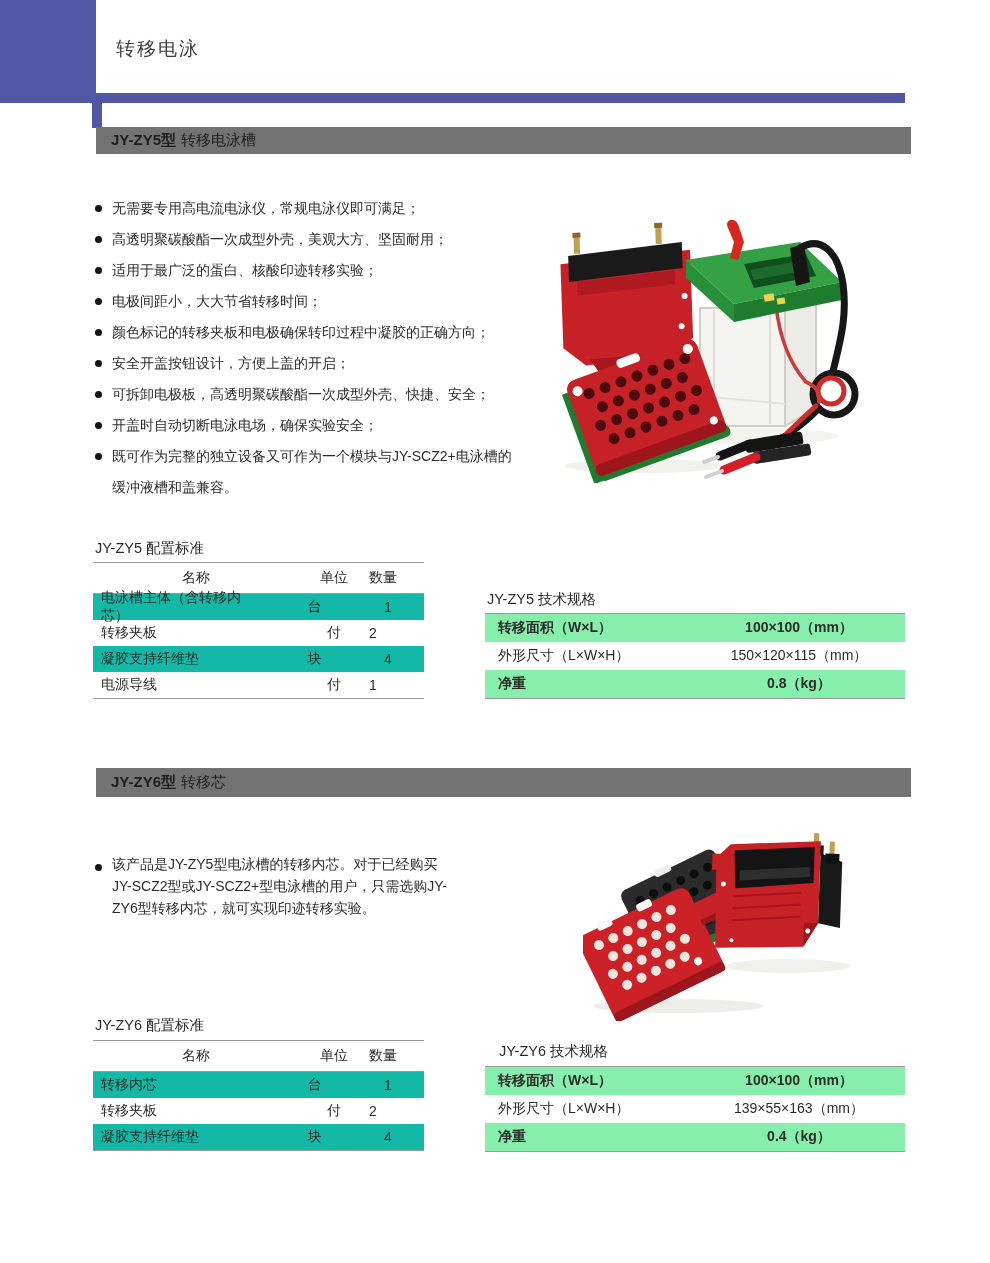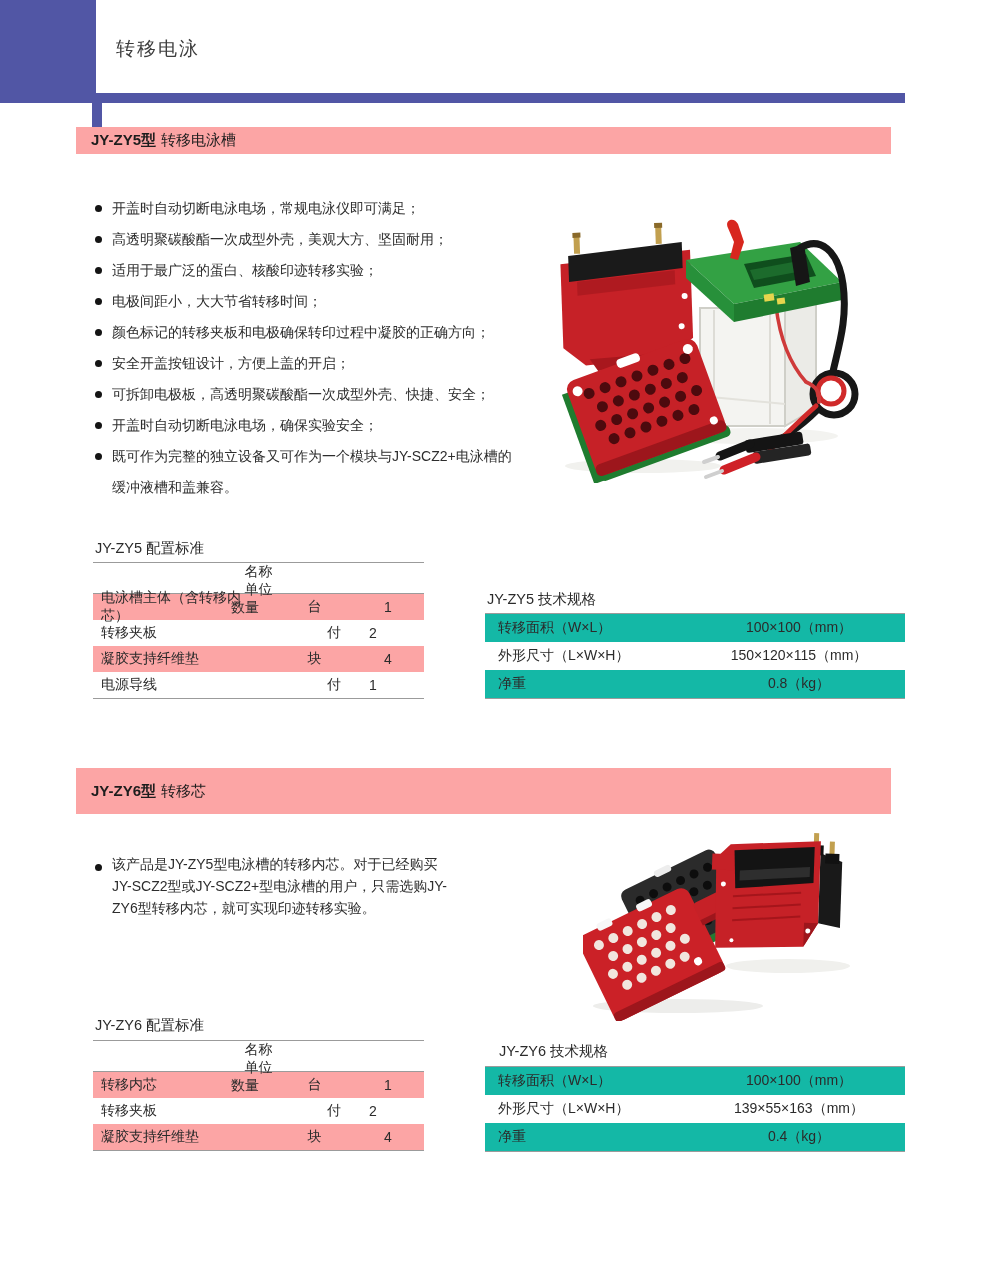--- a/index.html
+++ b/index.html
@@ -6,57 +6,57 @@
   .page{position:relative;width:990px;height:1263px;background:#ffffff;overflow:hidden;
         font-family:"Liberation Sans","DejaVu Sans",sans-serif;color:#2e2e2e;}
 
   
   .corner-block{position:absolute;left:0;top:0;width:96px;height:103px;background:#5156a5;}
   .top-bar{position:absolute;left:96px;top:93px;width:809px;height:10px;background:#5156a5;}
   .v-stub{position:absolute;left:92px;top:103px;width:10px;height:25px;background:#5156a5;}
   .page-title{position:absolute;left:116px;top:36px;font-size:19px;letter-spacing:2px;color:#3d3d3d;}
 
   
-  .sec-bar{position:absolute;left:76px;width:815px;background:#fca5a5;display:flex;align-items:center;
+  .sec-bar{position:absolute;left:96px;width:815px;background:#737373;display:flex;align-items:center;
            padding-left:15px;box-sizing:border-box;}
   .sec-bar.s1{top:127px;height:27px;}
-  .sec-bar.s2{top:768px;height:46px;}
+  .sec-bar.s2{top:768px;height:29px;}
   .sec-model{font-weight:bold;font-size:15px;color:#1d1d1d;}
   .sec-name{font-size:15px;color:#1d1d1d;margin-left:5px;}
 
   
   .features{position:absolute;left:93px;top:193px;width:432px;margin:0;padding:0;list-style:none;}
   .features li{position:relative;padding-left:19px;line-height:31px;font-size:14px;color:#2d2d2d;}
   .features li::before{content:"";position:absolute;left:2px;top:12px;width:7px;height:7px;
                        border-radius:50%;background:#141414;}
   .para{position:absolute;left:93px;top:853px;width:342px;padding-left:19px;box-sizing:content-box;
         line-height:22px;font-size:14px;color:#2d2d2d;}
   .para::before{content:"";position:absolute;left:2px;top:11px;width:7px;height:7px;
                 border-radius:50%;background:#141414;}
 
   
   .tbl-title{position:absolute;font-size:14.5px;color:#2b2b2b;text-align:right;}
 
   
   .cfg-table{position:absolute;left:93px;width:331px;border-top:1px solid #9b9b9b;
              border-bottom:1px solid #9b9b9b;}
   .cfg-head{display:flex;align-items:center;height:30px;border-bottom:1px solid #9b9b9b;
-            font-size:14px;color:#2b2b2b;flex-direction:column;}
+            font-size:14px;color:#2b2b2b;}
   .cfg-row{display:flex;align-items:center;height:26px;font-size:14px;color:#2b2b2b;}
-  .cfg-row.green{background:#fca5a5;gap:44px;}
+  .cfg-row.green{background:#14b8a6;gap:44px;}
   .c-name{width:206px;text-align:center;}
   .c-unit{width:70px;text-align:center;}
   .c-qty{width:55px;}
   .cfg-row .c-name{text-align:left;padding-left:8px;width:198px;}
 
   
   .spec-table{position:absolute;left:485px;width:420px;border-top:1px solid #9b9b9b;
               border-bottom:1px solid #9b9b9b;}
   .spec-row{display:flex;align-items:center;height:28px;font-size:14px;color:#2b2b2b;}
-  .spec-row.green{background:#14b8a6;}
+  .spec-row.green{background:#86efac;font-weight:bold;}
   .sp-label{width:195px;padding-left:13px;}
   .sp-value{flex:1;text-align:center;}
 
   .photo{position:absolute;}
 </style>
 </head>
 <body>
 
 <div class="page">
 
@@ -64,21 +64,21 @@
   <div class="top-bar"></div>
   <div class="v-stub"></div>
   <div class="page-title">转移电泳</div>
 
   <div class="sec-bar s1">
     <span class="sec-model">JY-ZY5型</span>
     <span class="sec-name">转移电泳槽</span>
   </div>
 
   <ul class="features">
-    <li>开盖时自动切断电泳电场，常规电泳仪即可满足；</li>
+    <li>无需要专用高电流电泳仪，常规电泳仪即可满足；</li>
     <li>高透明聚碳酸酯一次成型外壳，美观大方、坚固耐用；</li>
     <li>适用于最广泛的蛋白、核酸印迹转移实验；</li>
     <li>电极间距小，大大节省转移时间；</li>
     <li>颜色标记的转移夹板和电极确保转印过程中凝胶的正确方向；</li>
     <li>安全开盖按钮设计，方便上盖的开启；</li>
     <li>可拆卸电极板，高透明聚碳酸酯一次成型外壳、快捷、安全；</li>
     <li>开盖时自动切断电泳电场，确保实验安全；</li>
     <li>既可作为完整的独立设备又可作为一个模块与JY-SCZ2+电泳槽的缓冲液槽和盖兼容。</li>
   </ul>
 

